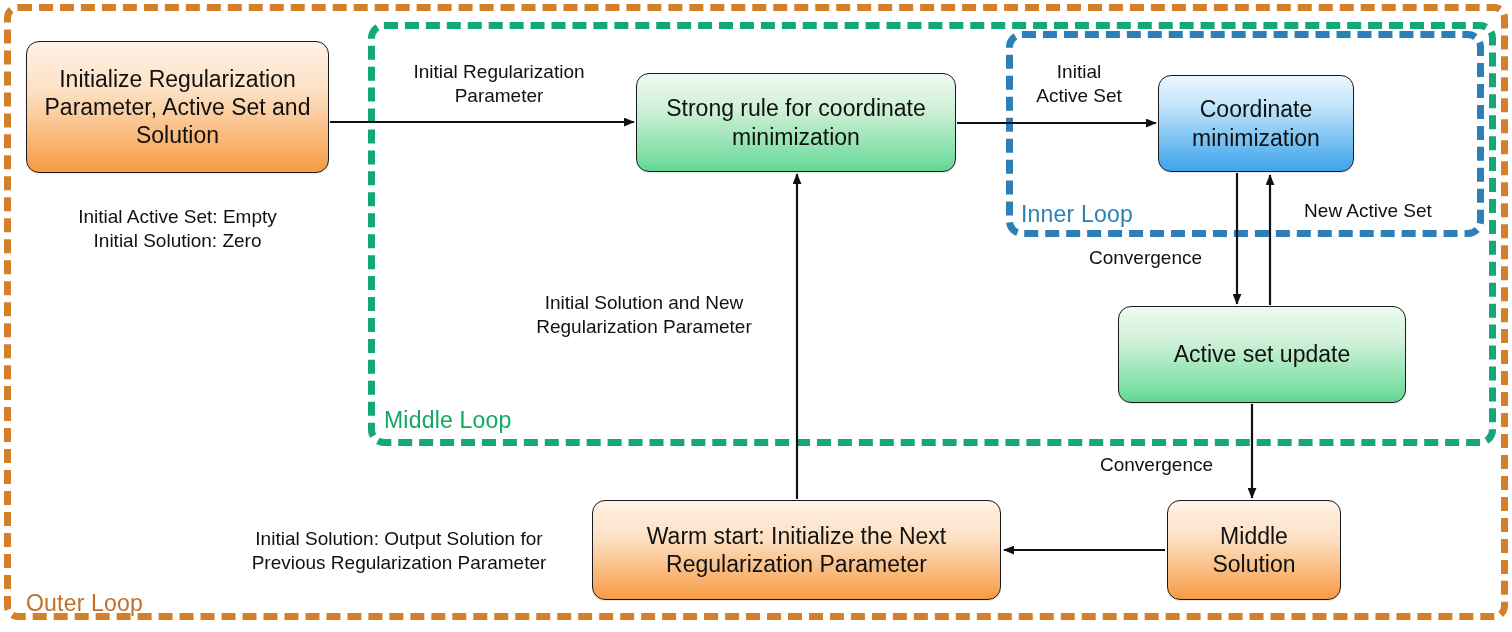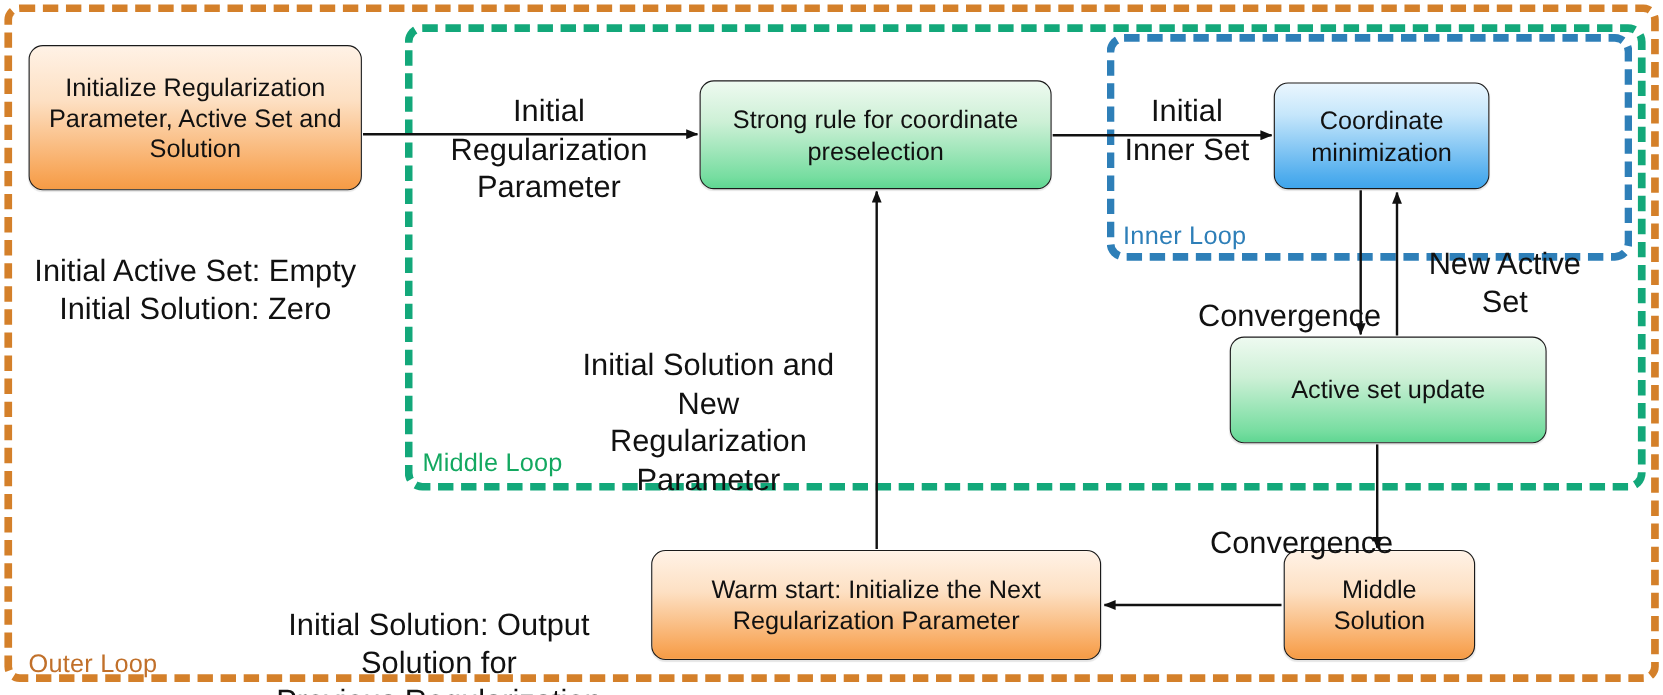--- a/index.html
+++ b/index.html
@@ -78,26 +78,25 @@
   #node-initialize        { left: 26px;   top: 41px;  width: 303px; height: 132px; }
   #node-strong-rule       { left: 636px;  top: 73px;  width: 320px; height: 99px; }
   #node-coordinate-min    { left: 1158px; top: 75px;  width: 196px; height: 97px; }
   #node-active-set-update { left: 1118px; top: 306px; width: 288px; height: 97px; }
   #node-warm-start        { left: 592px;  top: 500px; width: 409px; height: 100px; }
   #node-output-solution   { left: 1167px; top: 500px; width: 174px; height: 100px; }
 
   
   .ann {
     position: absolute;
-    font-size: 28px;
+    font-size: 19px;
     line-height: 1.24;
     color: #111111;
     white-space: pre-line;
     color: #111;
-    margin-top: 24px;
   }
 
   #ann-init-sub        { left: 26px;  top: 205px; width: 303px; text-align: center; }
   #ann-initial-reg     { left: 383px; top: 60px;  width: 232px; text-align: center; }
   #ann-initial-active  { left: 1014px; top: 60px; width: 130px; text-align: center; }
   #ann-init-sol-new    { left: 508px; top: 291px; width: 272px; text-align: center; }
   #ann-new-active-set  { left: 1278px; top: 199px; width: 180px; text-align: center; }
   #ann-conv-inner      { left: 1089px; top: 246px; width: 150px; text-align: left; }
   #ann-conv-middle     { left: 1100px; top: 453px; width: 150px; text-align: left; }
   #ann-prev-reg        { left: 214px; top: 527px; width: 370px; text-align: center; }
@@ -140,38 +139,38 @@
 
     <line x1="1252" y1="404" x2="1252" y2="498" stroke="#111111" stroke-width="2.2" marker-end="url(#arrowhead)"></line>
 
     <line x1="1165" y1="550" x2="1004" y2="550" stroke="#111111" stroke-width="2.2" marker-end="url(#arrowhead)"></line>
 
     <line x1="797" y1="499" x2="797" y2="174" stroke="#111111" stroke-width="2.2" marker-end="url(#arrowhead)"></line>
   </svg>
 
   <div class="node orange" id="node-initialize">Initialize Regularization Parameter, Active Set and Solution</div>
 
-  <div class="node green" id="node-strong-rule">Strong rule for coordinate preselection</div>
+  <div class="node green" id="node-strong-rule">Strong rule for coordinate minimization</div>
 
   <div class="node blue" id="node-coordinate-min">Coordinate minimization</div>
 
   <div class="node green" id="node-active-set-update">Active set update</div>
 
   <div class="node orange" id="node-warm-start">Warm start: Initialize the Next Regularization Parameter</div>
 
   <div class="node orange" id="node-output-solution">Middle Solution</div>
 
   <div class="ann" id="ann-init-sub">Initial Active Set: Empty
 Initial Solution: Zero</div>
 
   <div class="ann" id="ann-initial-reg">Initial Regularization
 Parameter</div>
 
   <div class="ann" id="ann-initial-active">Initial
-Inner Set</div>
+Active Set</div>
 
   <div class="ann" id="ann-init-sol-new">Initial Solution and New
 Regularization Parameter</div>
 
   <div class="ann" id="ann-new-active-set">New Active Set</div>
 
   <div class="ann" id="ann-conv-inner">Convergence</div>
 
   <div class="ann" id="ann-conv-middle">Convergence</div>
 

